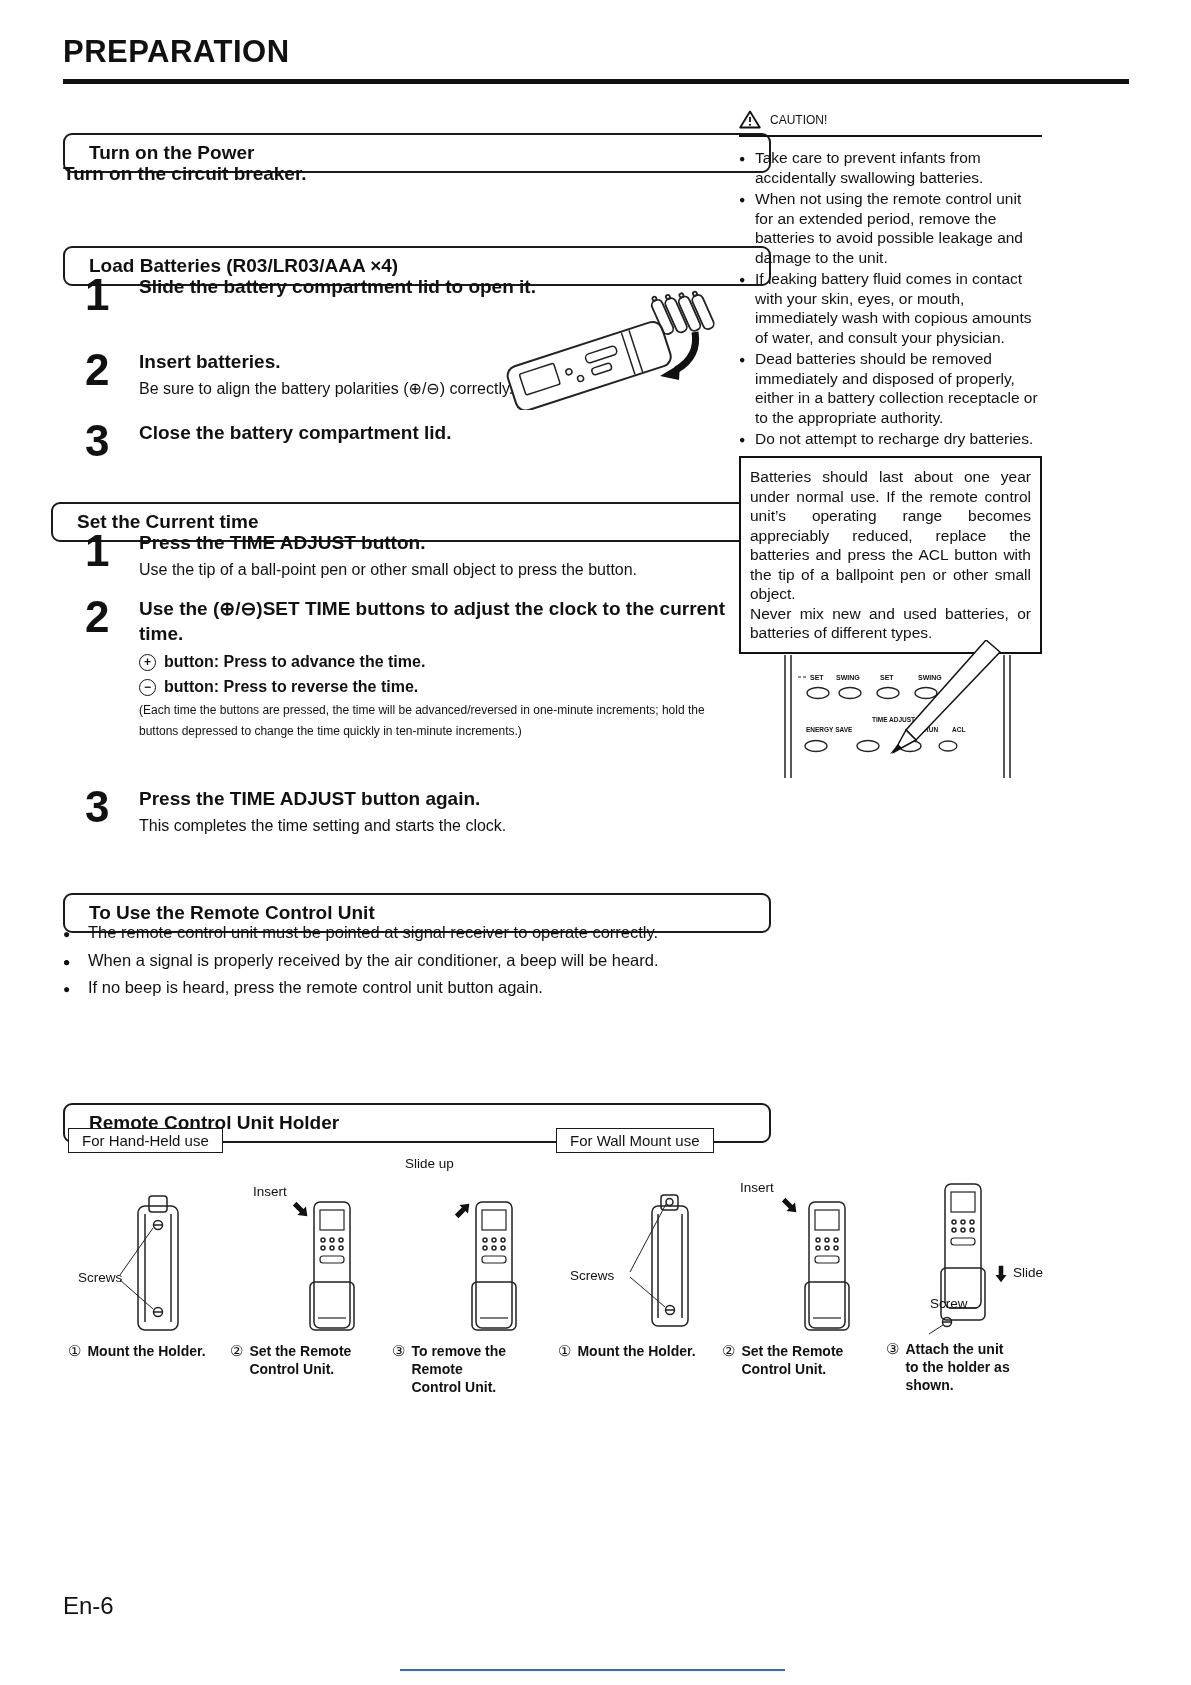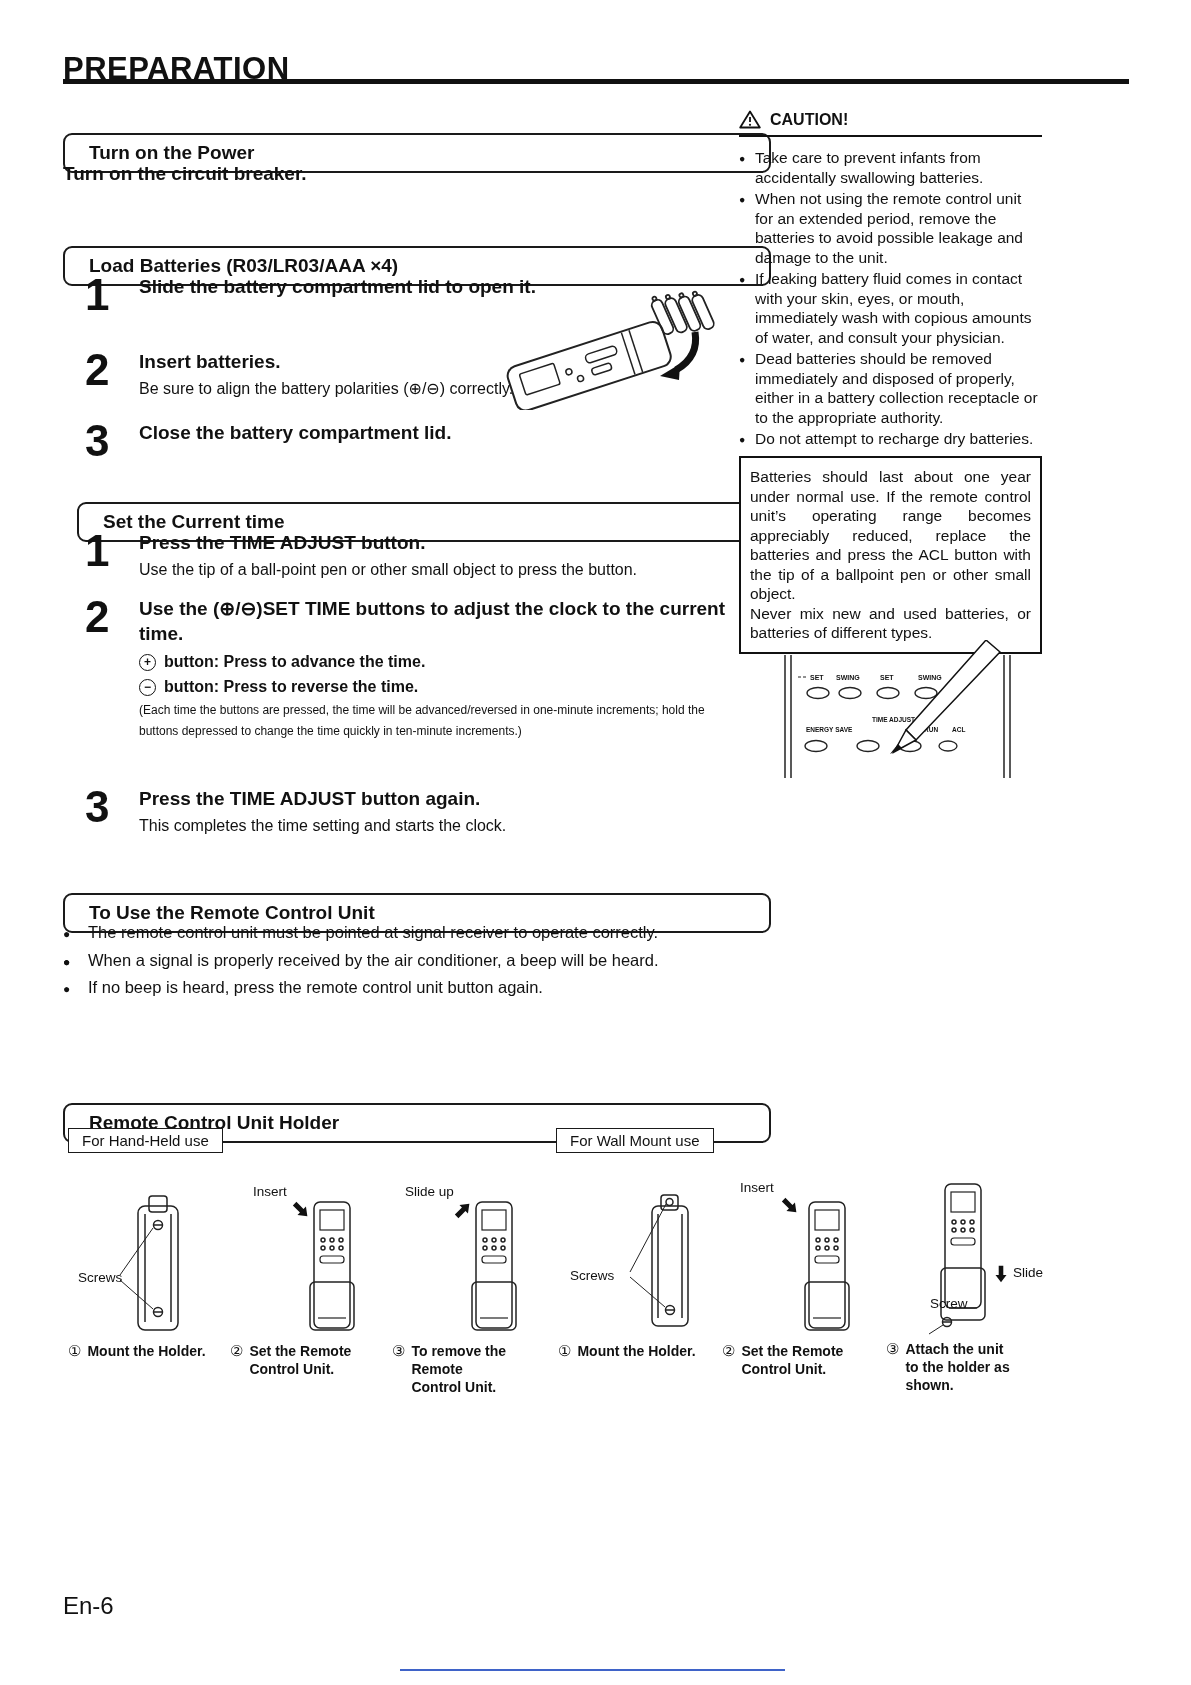--- a/index.html
+++ b/index.html
@@ -2,21 +2,21 @@
 <html><head>
 <meta charset="utf-8">
 <style>
   * { margin:0; padding:0; box-sizing:border-box; }
   html,body { background:#fff; }
   .page {
     position:relative; width:1191px; height:1685px; background:#fff;
     font-family:"Liberation Sans", sans-serif; color:#111; overflow:hidden;
   }
   .abs { position:absolute; }
-  .title { font-size:31px; font-weight:bold; letter-spacing:0.5px;margin-top:17px; }
+  .title { font-size:31px; font-weight:bold; letter-spacing:0.5px; }
   .rule { background:#111; height:5px; }
   .sec-box {
     border:2px solid #1a1a1a; border-radius:9px; width:708px; height:40px;
     display:flex; align-items:center; padding-left:24px; background:#fff;margin-top:25px;
   }
   .sec-box span { font-size:19px; font-weight:bold; }
   .bold19 { font-size:19px; font-weight:bold; }
   .step { display:flex; align-items:flex-start; }
   .step-num { font-size:44px; font-weight:bold; line-height:0.95; width:44px; flex:0 0 44px; }
   .step-content { margin-left:10px; }
@@ -26,21 +26,21 @@
   .circle-icon {
     display:inline-flex; align-items:center; justify-content:center;
     width:17px; height:17px; border:1.5px solid #111; border-radius:50%;
     font-size:12px; font-weight:bold; flex:0 0 17px;
   }
   .note-par { font-size:12px; line-height:21px; margin-top:4px; font-weight:normal; }
   .blist { list-style:none; }
   .blist li { position:relative; padding-left:25px; font-size:16.5px; line-height:21.5px; margin-bottom:6px; }
   .blist .bl { position:absolute; left:0; top:2px; font-size:12px; }
   .caution-head { display:flex; align-items:center; gap:9px; border-bottom:2px solid #111; padding-bottom:6px; width:303px; }
-  .caution-title { font-size:16px; font-weight:bold; }
+  .caution-title { font-size:12px; font-weight:normal; }
   .clist { list-style:none; width:303px; }
   .clist li { position:relative; padding-left:16px; font-size:15.5px; line-height:19.5px; margin-bottom:2px; }
   .clist .bl { position:absolute; left:0; top:1px; font-size:10.5px; }
   .note-box { width:303px; border:2px solid #111; padding:9px 9px; background:#fff; }
   .note-box p { font-size:15.5px; line-height:19.5px; text-align:justify; }
   .sub-label { border:1.5px solid #1a1a1a; font-size:15px; font-weight:normal; padding:3px 13px; display:inline-block; background:#fff; }
   .fig-label { font-size:13.5px; }
   .fig-caption { display:flex; font-size:14px; font-weight:bold; line-height:18px; }
   .fig-caption .cnum { margin-right:6px; font-weight:normal; font-size:15px; }
   .footer { font-size:24px; }
@@ -106,21 +106,21 @@
     </div>
   </div>
 
   <div class="abs step" style="left:85px; top:420px; width:640px;">
     <div class="step-num">3</div>
     <div class="step-content" style="width:500px;">
       <div class="step-title">Close the battery compartment lid.</div>
     </div>
   </div>
 
-  <div class="abs sec-box" style="left:77px; top:477px;text-align:right;">
+  <div class="abs sec-box" style="left:51px; top:477px;text-align:right;">
     <span>Set the Current time</span>
   </div>
 
   <div class="abs step" style="left:85px; top:530px; width:650px;">
     <div class="step-num">1</div>
     <div class="step-content" style="width:580px;">
       <div class="step-title">Press the TIME ADJUST button.</div>
       <div class="step-body">Use the tip of a ball-point pen or other small object to press the button.</div>
     </div>
   </div>
@@ -196,21 +196,21 @@
         <circle cx="41" cy="44" r="2"></circle>
       <circle cx="23" cy="52" r="2"></circle>
         <circle cx="32" cy="52" r="2"></circle>
         <circle cx="41" cy="52" r="2"></circle>
       <rect x="20" y="60" width="24" height="7" rx="3" stroke-width="1.2"></rect>
       <rect x="10" y="86" width="44" height="48" rx="5"></rect>
       <line x1="18" y1="122" x2="46" y2="122" stroke-width="1.2"></line>
     </g>
   </svg>
 
-  <div class="abs fig-label" style="left:405px; top:1184px;">Slide up</div>
+  <div class="abs fig-label" style="left:405px; top:1156px;">Slide up</div>
   <svg class="abs" style="left:451px; top:1198px;" width="24" height="24" viewBox="0 0 24 24">
     <polygon points="12,3 18,11 14.5,11 14.5,21 9.5,21 9.5,11 6,11" fill="#111" transform="rotate(45 12 12)"></polygon>
   </svg>
   <svg class="abs" style="left:462px; top:1196px;" width="64" height="140" viewBox="0 0 64 140">
     <g stroke="#222" fill="none" stroke-width="1.5">
       <rect x="14" y="6" width="36" height="126" rx="6"></rect>
       <rect x="20" y="14" width="24" height="20" stroke-width="1.2"></rect>
       <circle cx="23" cy="44" r="2"></circle>
         <circle cx="32" cy="44" r="2"></circle>
         <circle cx="41" cy="44" r="2"></circle>

